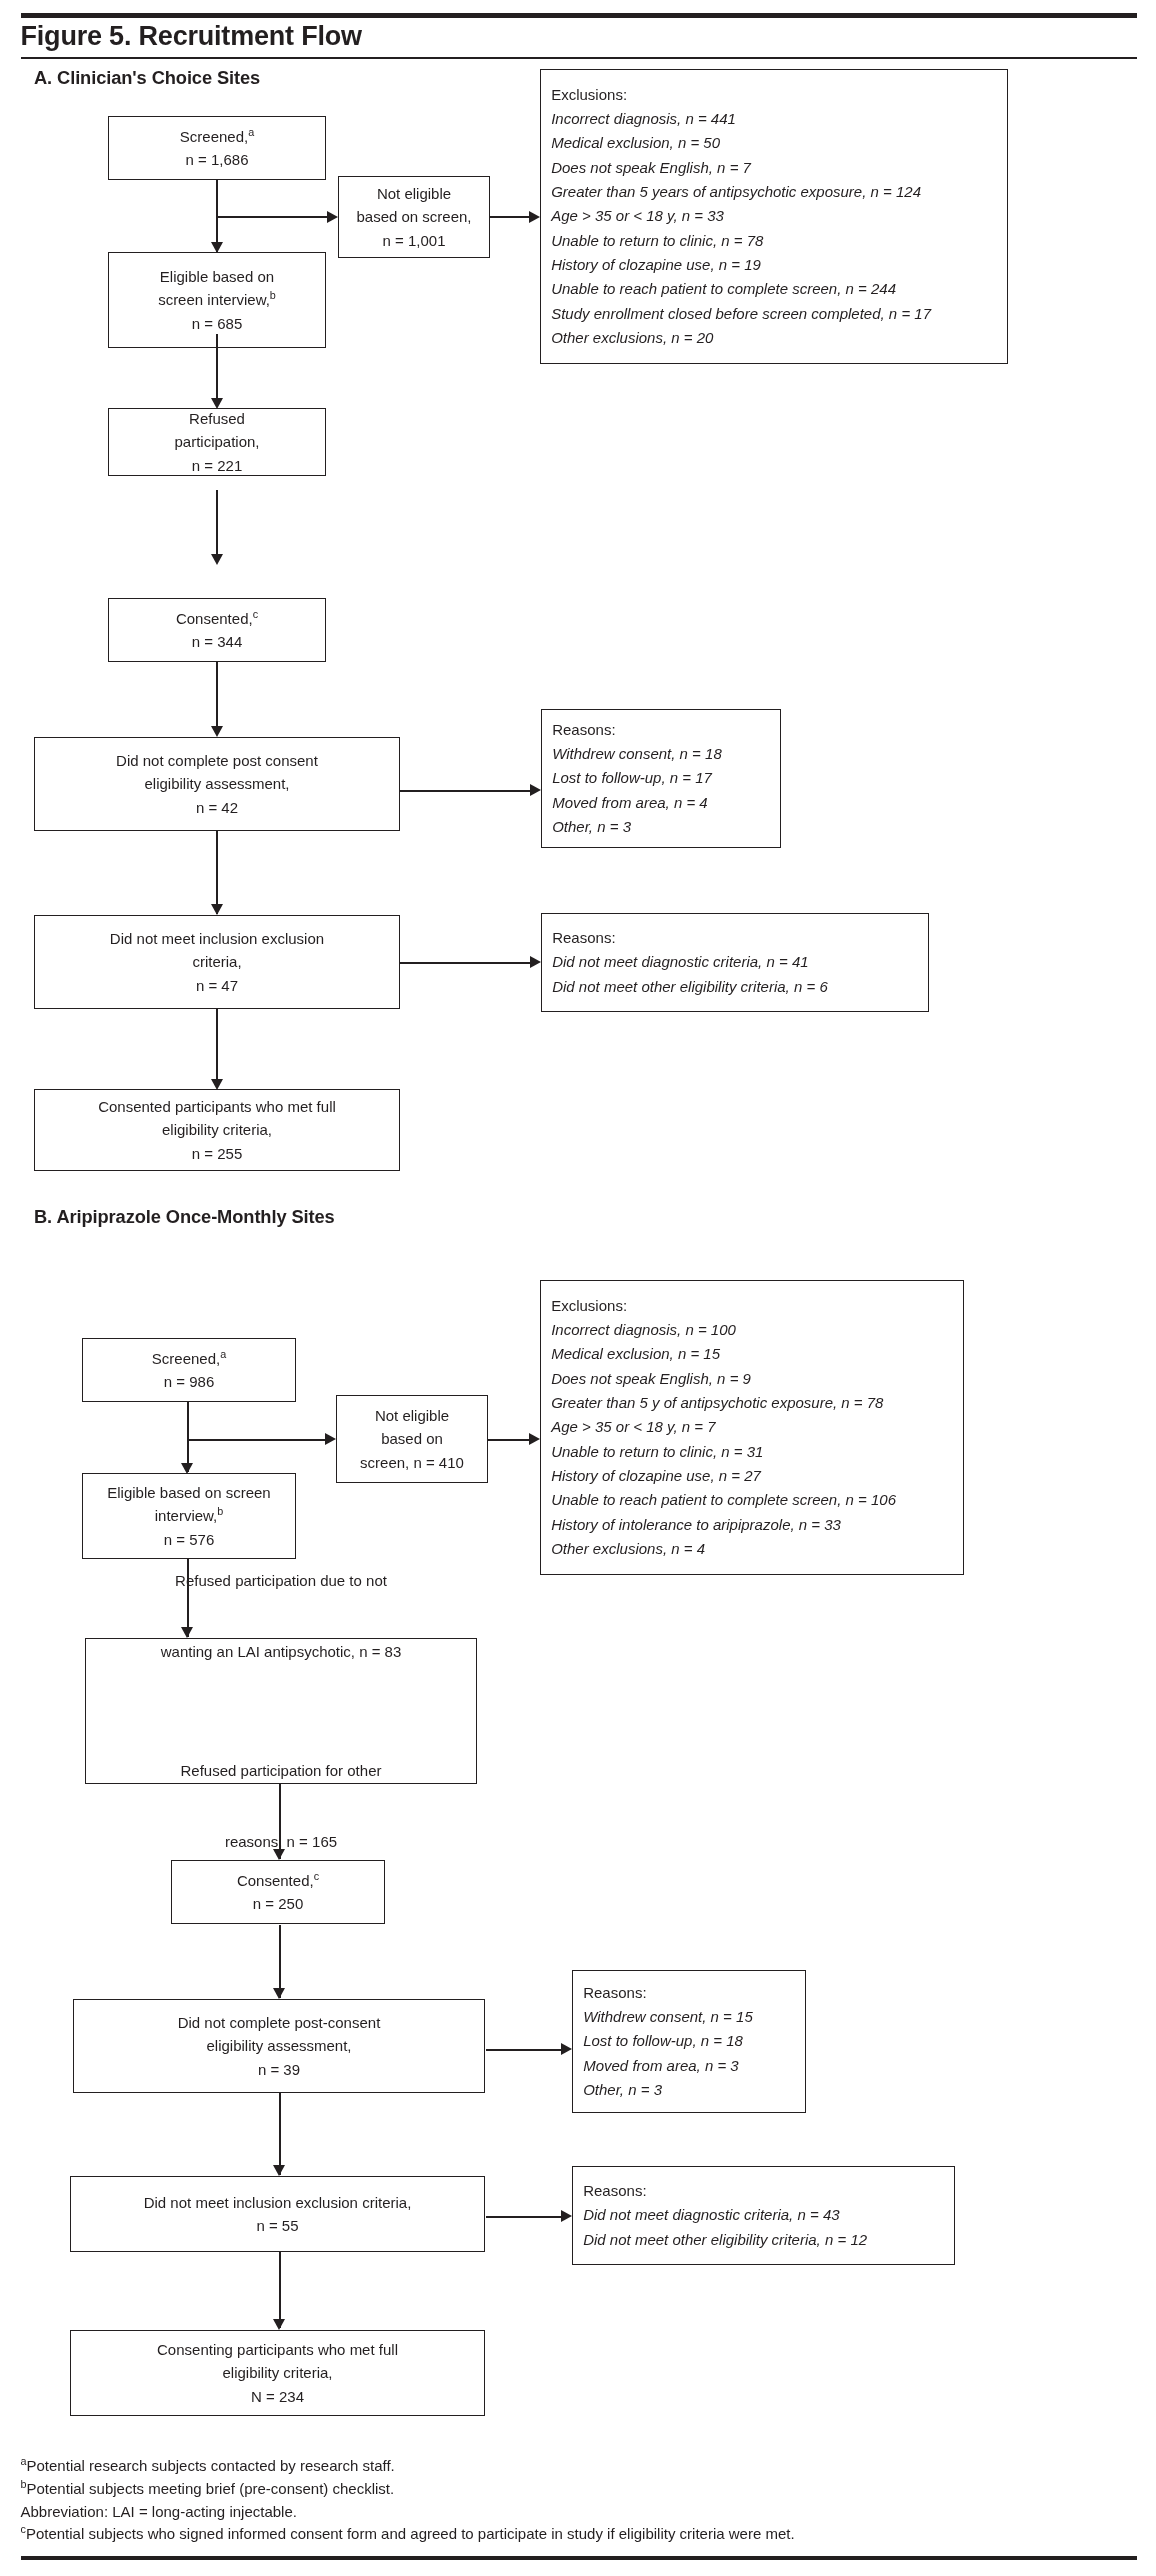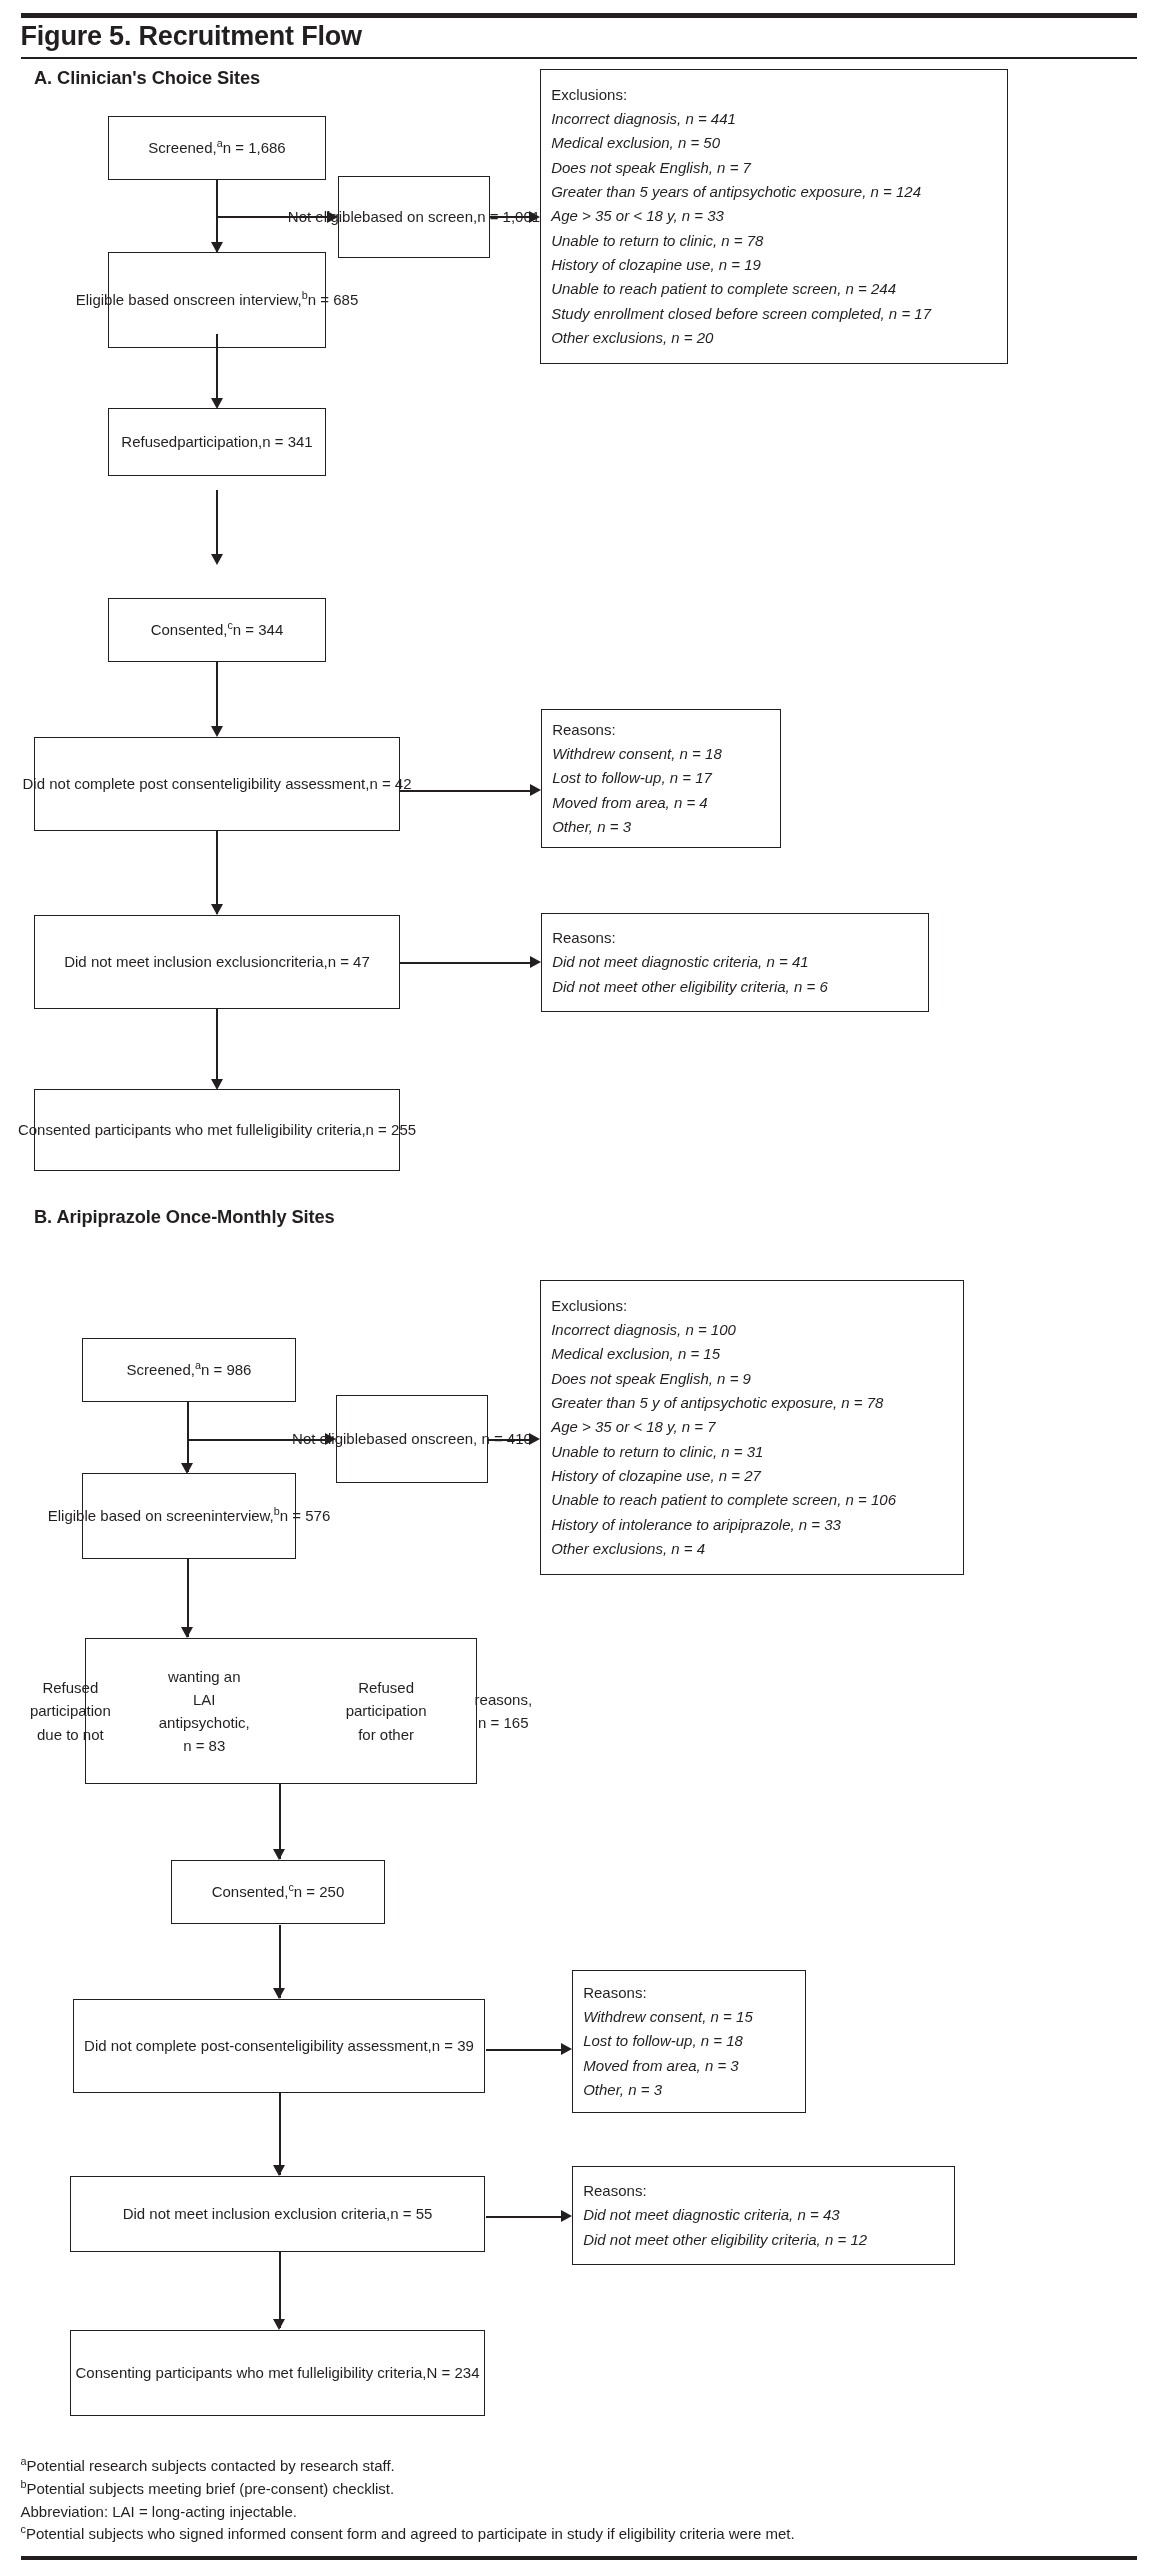--- a/index.html
+++ b/index.html
@@ -38,21 +38,21 @@
     font-size:18.3px;font-weight:bold;letter-spacing:-0.1px;
   }
 
   
   .box{
     position:absolute;
     border:1.8px solid #231f20;
     background:#fff;
     box-sizing:border-box;
     display:flex;
-    flex-direction:row;
+    flex-direction:column;
     justify-content:center;
     align-items:center;
     text-align:center;
     font-size:15px;
     line-height:1.55;
     padding:2.9px 5.8px;
   }
   .box .ln{display:block;white-space:nowrap;}
   .box.wrap .ln{white-space:normal;}
   .box sup{font-size:0.72em;vertical-align:super;line-height:0;}
@@ -149,21 +149,21 @@
     <span class="ln"><span>screen interview,</span><sup>b</sup></span>
     <span class="ln">n = 685</span>
   </div>
 
   <div class="vline" style="left:216px;top:334px;height:73px;"></div>
   <div class="arrow-down" style="left:211px;top:398px;"></div>
 
   <div class="box" style="left:108px;top:408px;width:218px;height:68px;">
     <span class="ln">Refused</span>
     <span class="ln">participation,</span>
-    <span class="ln">n = 341</span>
+    <span class="ln">n = 221</span>
   </div>
 
   <div class="vline" style="left:216px;top:490px;height:73px;"></div>
   <div class="arrow-down" style="left:211px;top:554px;"></div>
 
   <div class="box" style="left:108px;top:598px;width:218px;height:64px;">
     <span class="ln"><span>Consented,</span><sup>c</sup></span>
     <span class="ln">n = 344</span>
   </div>
 

